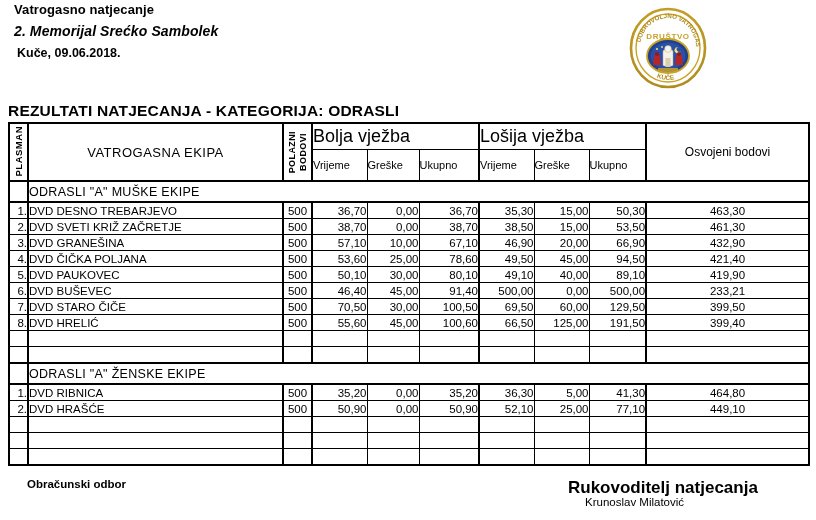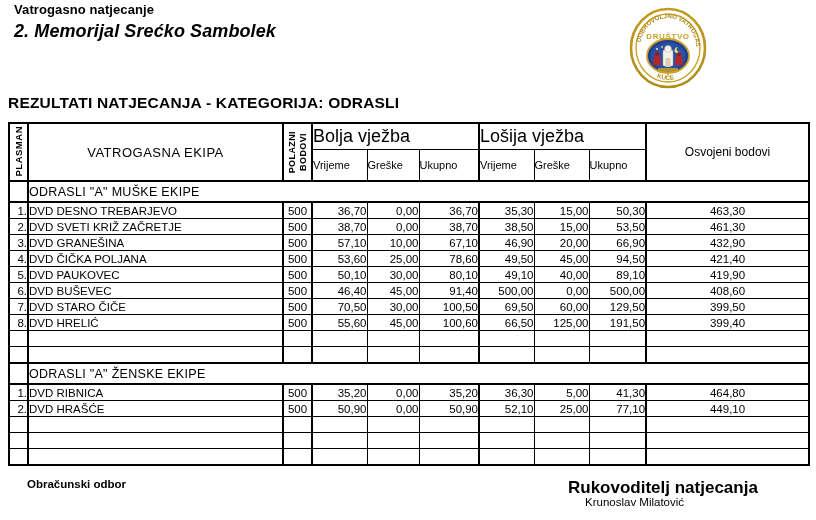--- a/index.html
+++ b/index.html
@@ -26,21 +26,21 @@
     left: 14px;
     top: 0;
   }
   .line-1 {
     font-size: 13px;
     font-weight: bold;
     letter-spacing: 0.1px;
     line-height: 19px;
   }
   .line-2 {
-    font-size: 18px;
+    font-size: 14px;
     font-weight: bold;
     font-style: italic;
     line-height: 24px;
     letter-spacing: 0.1px;
   }
   .line-3 {
     font-size: 12.5px;
     font-weight: bold;
     line-height: 20px;
     margin-left: 3px;
@@ -52,21 +52,21 @@
     left: 626px;
     top: 6px;
     width: 84px;
     height: 84px;
   }
 
   
   .results-title {
     position: absolute;
     left: 8px;
-    top: 94px;
+    top: 102px;
     font-size: 15.5px;
     font-weight: bold;
     letter-spacing: 0.2px;
   }
 
   
   .table-wrap {
     position: absolute;
     left: 8px;
     top: 122px;
@@ -208,20 +208,21 @@
     font-weight: normal;
   }
 </style>
 </head>
 <body>
 
 <div class="header">
   <div class="header-text">
     <div class="line-1">Vatrogasno natjecanje</div>
     <div class="line-2">2. Memorijal Srećko Sambolek</div>
+    <div class="line-3">Kuče, 09.06.2018.</div>
   </div>
 
   <div class="logo-wrap">
     <svg width="84" height="84" viewBox="0 0 84 84" aria-hidden="true">
       <defs>
         <radialGradient id="gold" cx="50%" cy="45%" r="60%">
           <stop offset="0%" stop-color="#e8c84a"></stop>
           <stop offset="70%" stop-color="#c9a227"></stop>
           <stop offset="100%" stop-color="#a6831a"></stop>
         </radialGradient>
@@ -378,21 +379,21 @@
         <tr class="datarow">
           <td class="c-rank outer-l thick-r">6.</td>
           <td class="c-team thick-r">DVD BUŠEVEC</td>
           <td class="c-tot thick-r">500</td>
           <td class="c-num">46,40</td>
           <td class="c-num">45,00</td>
           <td class="c-num thick-r">91,40</td>
           <td class="c-num">500,00</td>
           <td class="c-num">0,00</td>
           <td class="c-num thick-r">500,00</td>
-          <td class="c-tot outer-r">408,60</td>
+          <td class="c-tot outer-r">233,21</td>
         </tr>
         <tr class="datarow">
           <td class="c-rank outer-l thick-r">7.</td>
           <td class="c-team thick-r">DVD STARO ČIČE</td>
           <td class="c-tot thick-r">500</td>
           <td class="c-num">70,50</td>
           <td class="c-num">30,00</td>
           <td class="c-num thick-r">100,50</td>
           <td class="c-num">69,50</td>
           <td class="c-num">60,00</td>

